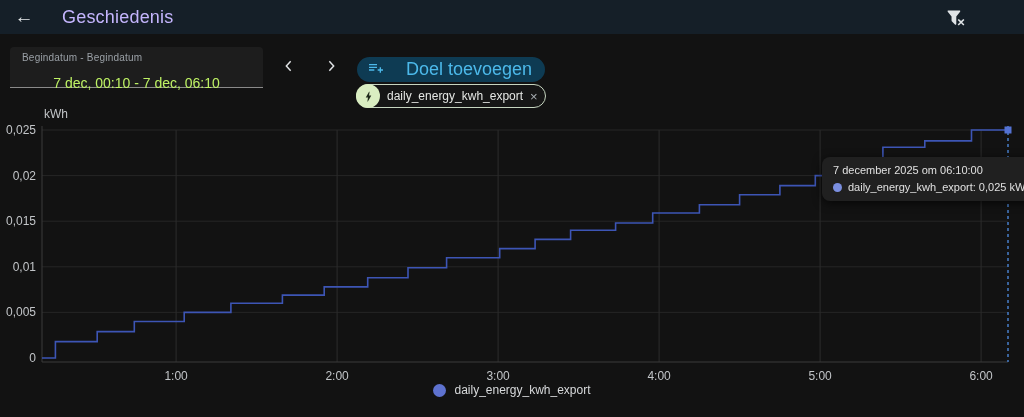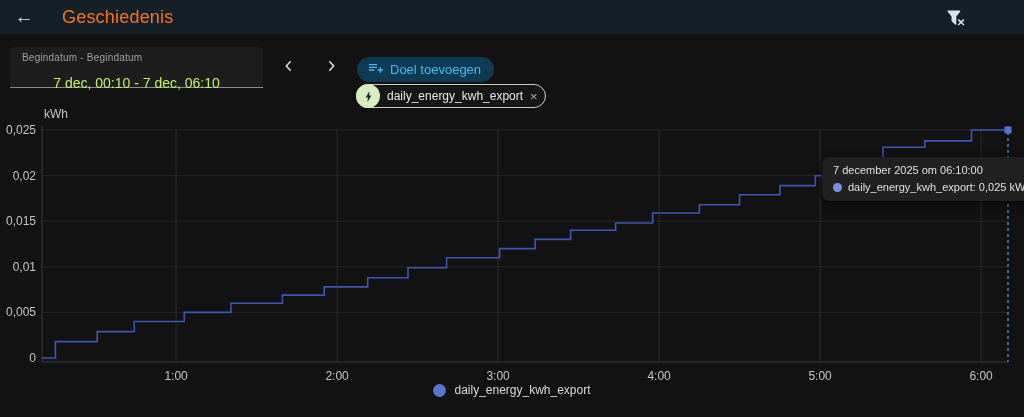--- a/index.html
+++ b/index.html
@@ -9,21 +9,21 @@
     font-family:"Liberation Sans", sans-serif;
     color:#e8eaed;
     position:relative;
   }
   
   .appbar {
     position:absolute; left:0; top:0; width:1024px; height:34px;
     background:#151f28; display:flex; align-items:center;
   }
   .appbar .back { width:48px; text-align:center; font-size:19px; color:#e6e9eb; cursor:pointer; }
-  .appbar .title { font-size:18px; font-weight:500; letter-spacing:.2px; color:#f97316; margin-left:14px; }
+  .appbar .title { font-size:18px; font-weight:500; letter-spacing:.2px; color:#c4b5fd; margin-left:14px; }
   .appbar .spacer { flex:1; }
   .iconbtn {
     width:34px; height:30px; display:flex; align-items:center; justify-content:center;
     cursor:pointer; color:#dfe3e6;
   }
   .iconbtn svg { display:block; }
   .kebab-dot { width:3.4px; height:3.4px; border-radius:50%; background:#dfe3e6; margin:2.1px auto; }
 
   
   .datefield {
@@ -42,21 +42,21 @@
   }
   .navbtn.prev { left:274px; }
   .navbtn.next { left:316px; }
 
   .goalbtn {
     position:absolute; left:357px; top:57px; height:25px;
     display:inline-flex; align-items:center; gap:7px;
     background:#0e3b53; border-radius:13px; padding:0 13px 0 10px;
     cursor:pointer;
   }
-  .goalbtn .glabel { font-size:13px; font-weight:500; color:#4cb9ea; }
+  .goalbtn .glabel { font-size:18px; font-weight:500; color:#4cb9ea;margin-left:16px; }
 
   .chip {
     position:absolute; left:356px; top:84px; height:24px;
     display:inline-flex; align-items:center;
     border:1px solid #c6d5c0; border-radius:12px;
     background:#161616; cursor:pointer; padding-right:7px;
   }
   .chip .avatar {
     width:24px; height:24px; border-radius:50%;
     background:#d9edc1; display:flex; align-items:center; justify-content:center;

